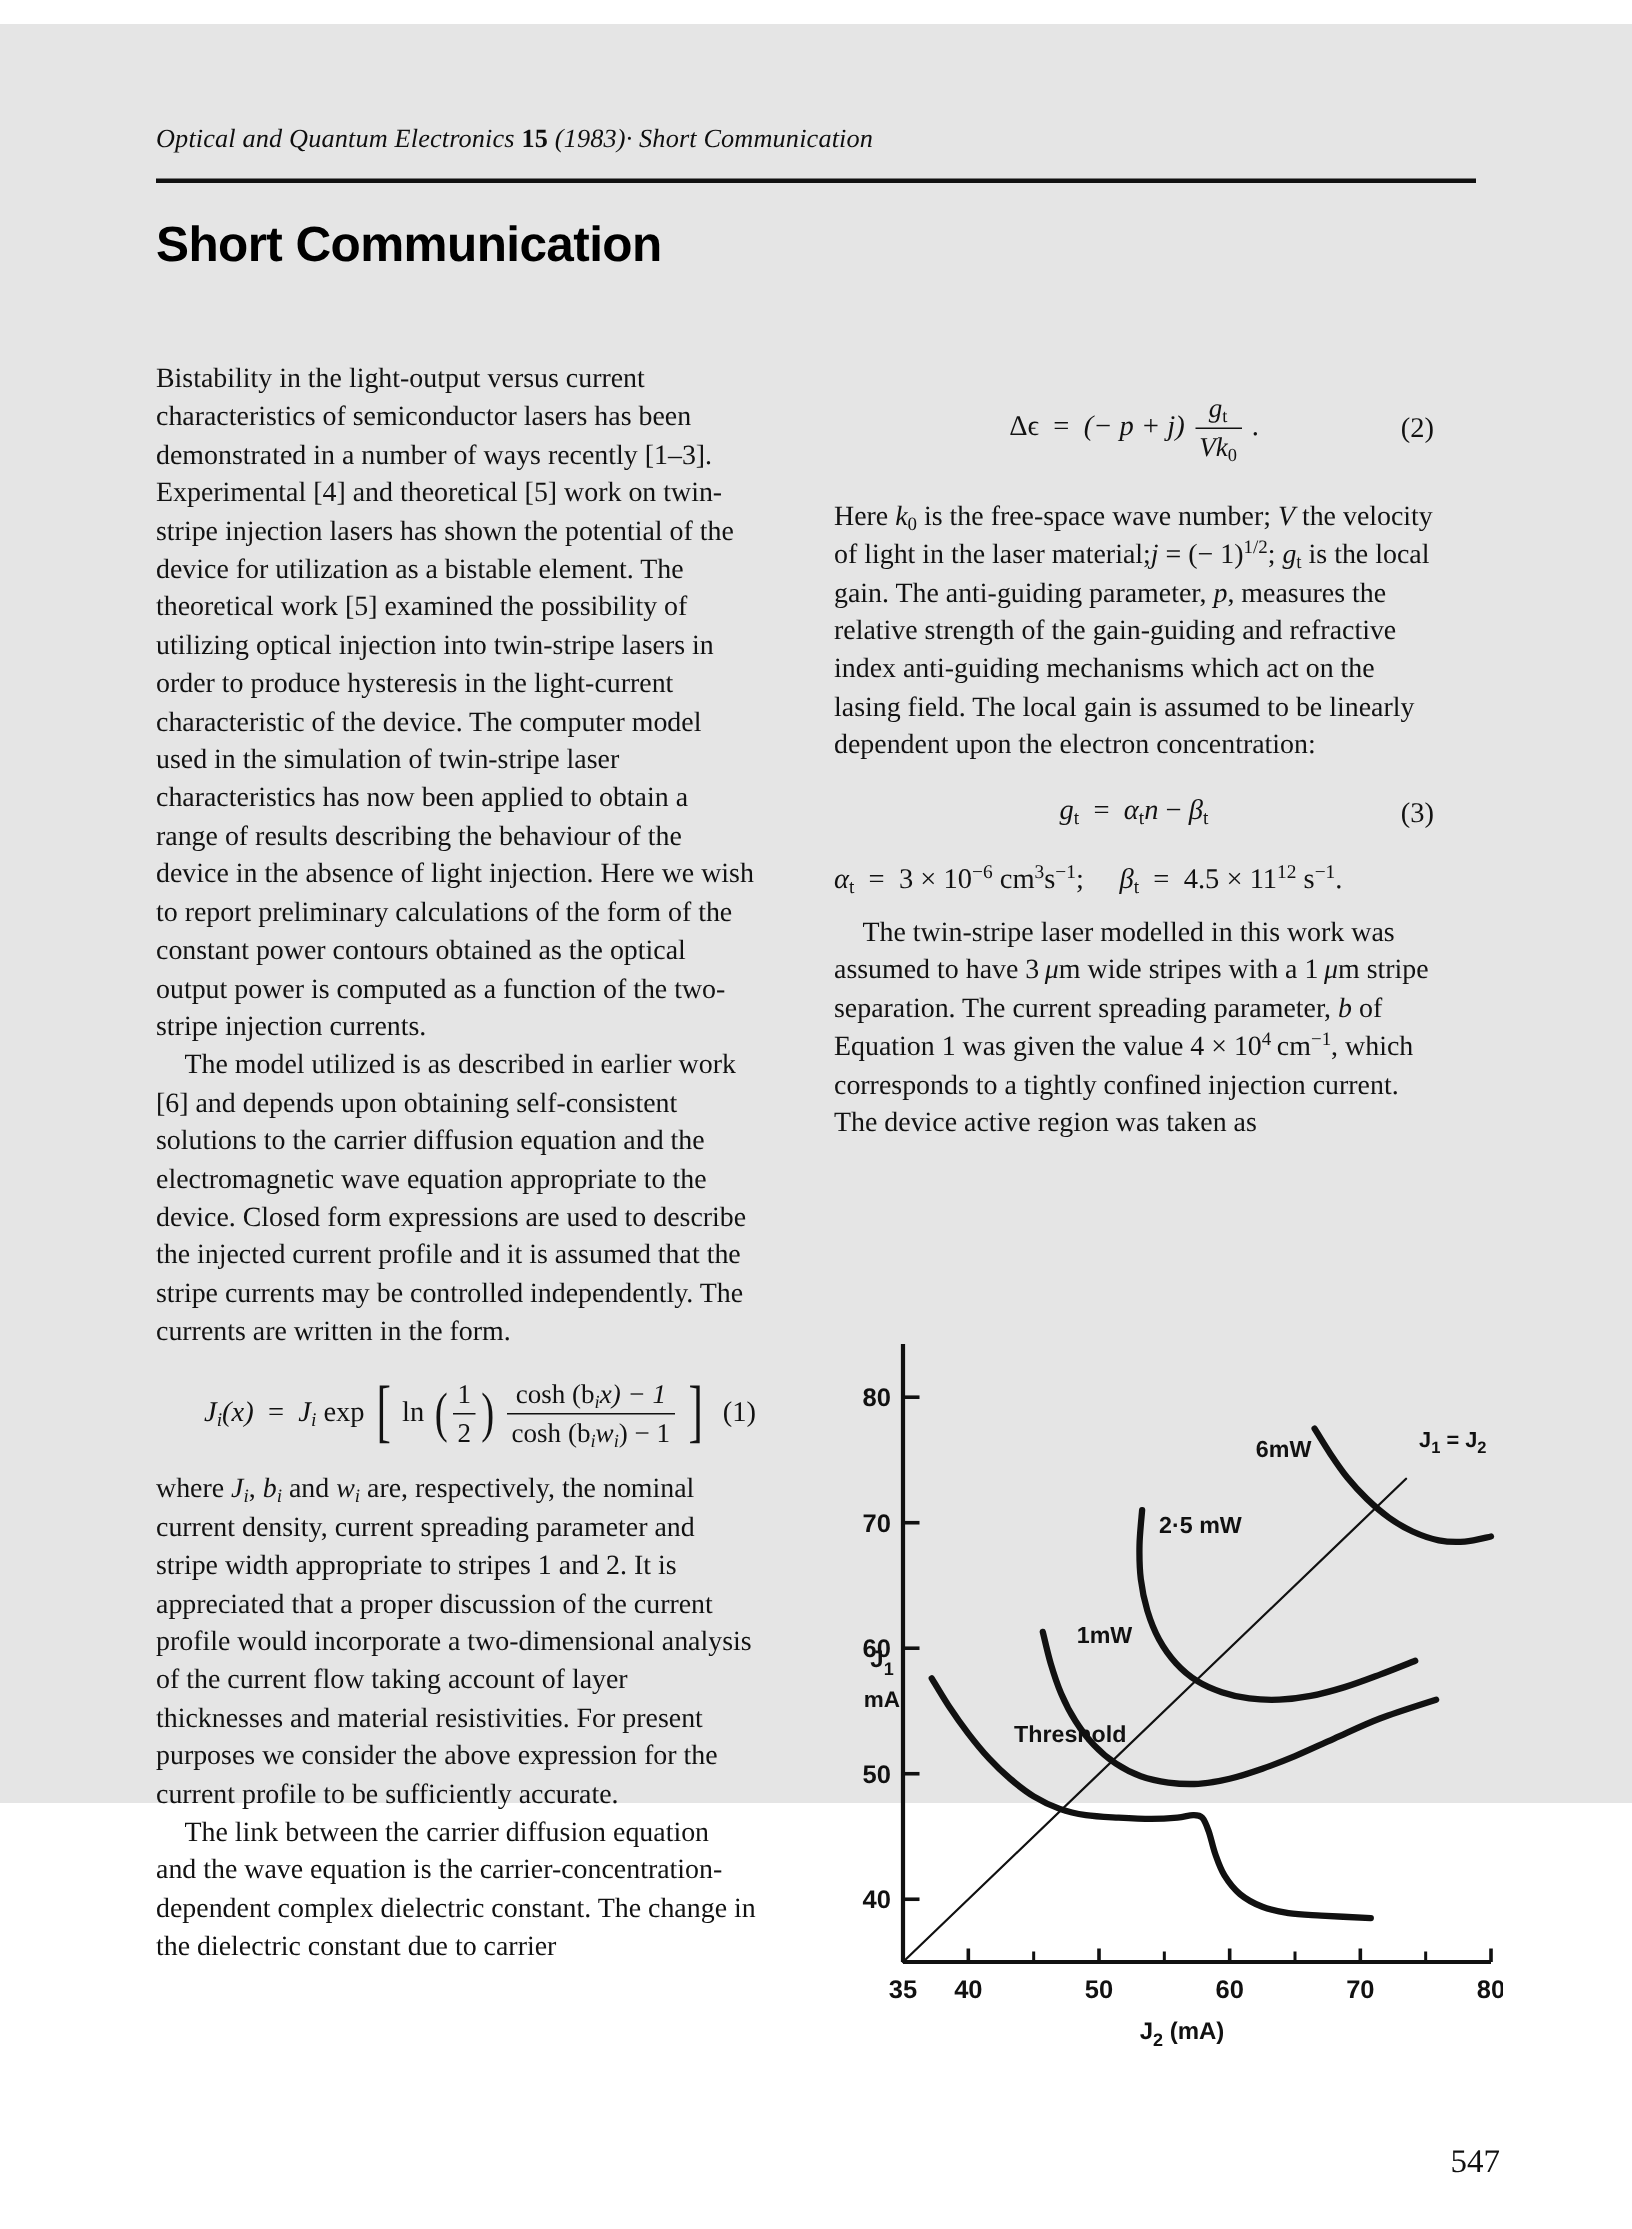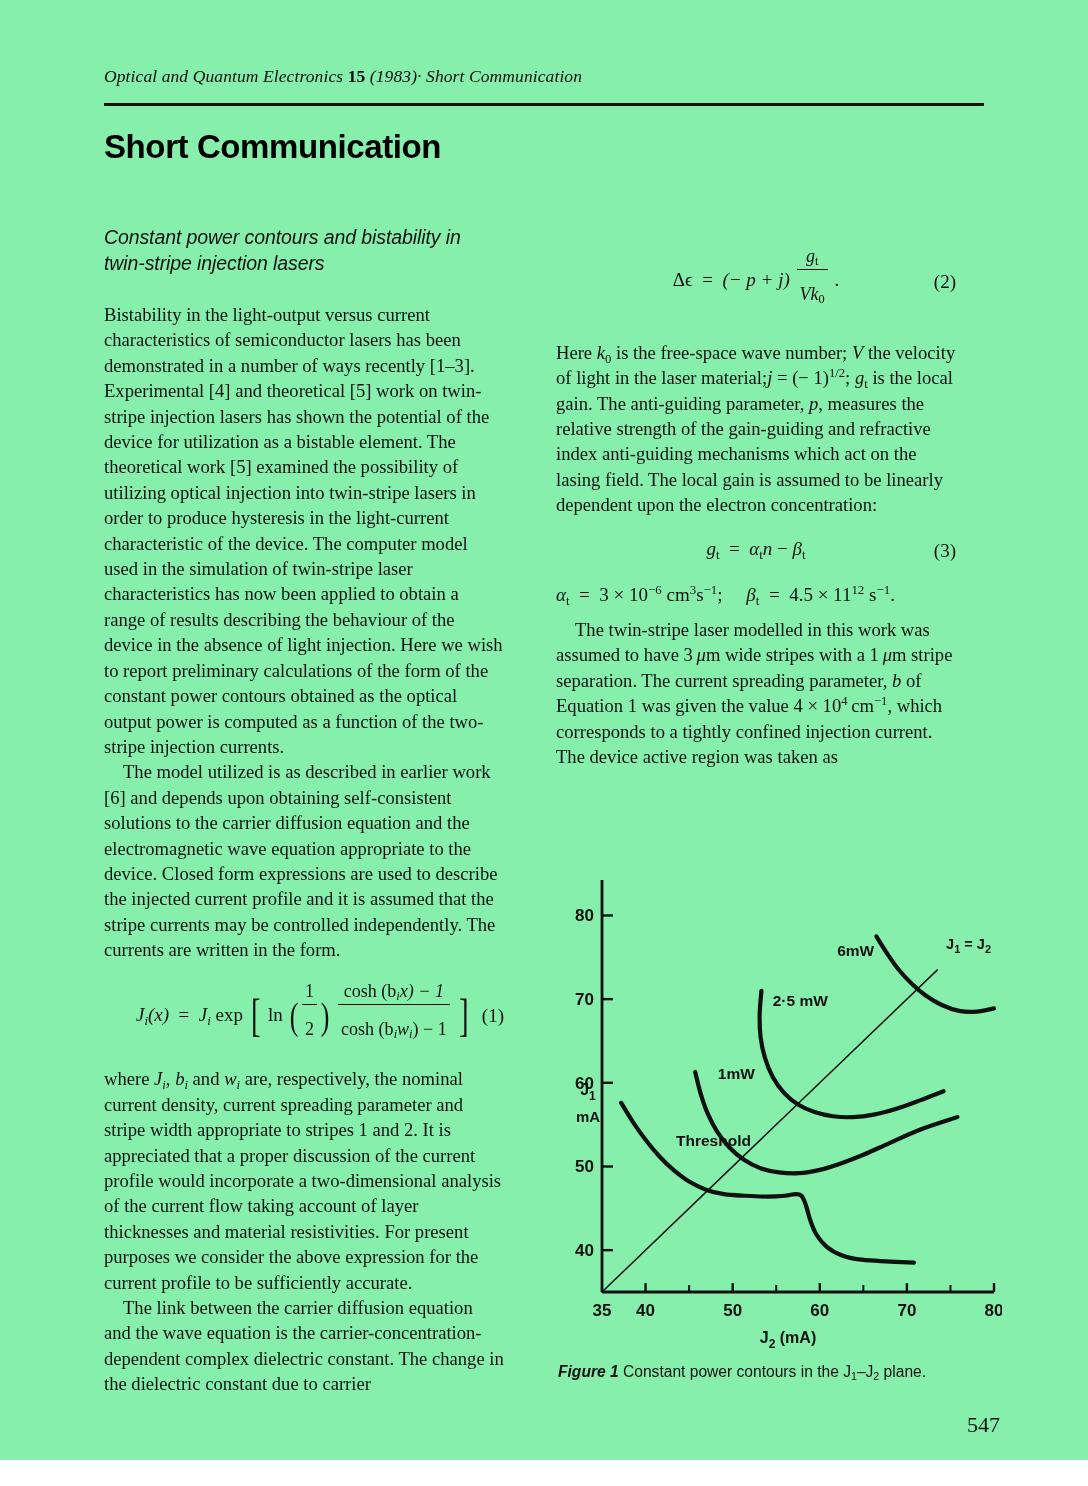--- a/index.html
+++ b/index.html
@@ -12,24 +12,24 @@
     width: 1088px;
     height: 1486px;
     position: relative;
     font-family: "Liberation Serif", serif;
     color: #111111;
     overflow: hidden;
   }
 
   .page {
     position: absolute;
-    left: 0; top: 0;
+    left: 0; top: 16px;
     width: 1088px;
-    height: 1460px;
-    background: #86efac;
+    height: 1186px;
+    background: #e5e5e5;
   }
 
   
   .runhead {
     position: absolute;
     left: 104px;
     top: 66px;
     width: 800px;
     font-family: "Liberation Serif", serif;
     font-style: italic;
@@ -118,21 +118,21 @@
   }
 
   .frac {
     display: inline-block;
     vertical-align: middle;
     text-align: center;
     font-size: 0.95em;
     margin: 0 2px;
   }
   .frac .num { display: block; padding: 0 3px; }
-  .frac .den { display: block; border-top: 1.3px solid #111; padding: 12px 3px; }
+  .frac .den { display: block; border-top: 1.3px solid #111; padding: 0 3px; }
 
   .bigbr {
     display: inline-block;
     font-size: 2.45em;
     vertical-align: middle;
     font-weight: 300;
     transform: scaleX(0.62);
     line-height: 0.75;
   }
   .paren {
@@ -206,21 +206,20 @@
     <span class="vol">15</span>
     <span>(1983)</span><span>·</span>
     <span>Short Communication</span>
   </div>
   <div class="rule"></div>
 
   <div class="doc-title">Short Communication</div>
 
   <div class="col col-left">
 
-    <div class="subtitle">Constant power contours and bistability in twin-stripe injection lasers</div>
 
     <p class="para">Bistability in the light-output versus current characteristics of semiconductor lasers has been demonstrated in a number of ways recently [1–3]. Experimental [4] and theoretical [5] work on twin-stripe injection lasers has shown the potential of the device for utilization as a bistable element. The theoretical work [5] examined the possibility of utilizing optical injection into twin-stripe lasers in order to produce hysteresis in the light-current characteristic of the device. The computer model used in the simulation of twin-stripe laser characteristics has now been applied to obtain a range of results describing the behaviour of the device in the absence of light injection. Here we wish to report preliminary calculations of the form of the constant power contours obtained as the optical output power is computed as a function of the two-stripe injection currents.</p>
 
     <p class="para">The model utilized is as described in earlier work [6] and depends upon obtaining self-consistent solutions to the carrier diffusion equation and the electromagnetic wave equation appropriate to the device. Closed form expressions are used to describe the injected current profile and it is assumed that the stripe currents may be controlled independently. The currents are written in the form.</p>
 
     <div class="eq" style="margin-top:16px;margin-bottom:12px;">
       <span class="eqbody">
         <i class="ser">J</i><sub><i>i</i></sub><i>(x)</i>
         &nbsp;<span>=</span>&nbsp;
         <i class="ser">J</i><sub><i>i</i></sub>
@@ -332,20 +331,17 @@
           <text x="32" y="223.3673469387755" text-anchor="middle" font-family="&quot;Liberation Sans&quot;, sans-serif" font-size="16" font-weight="bold" fill="#111"><tspan>J</tspan><tspan dy="5" font-size="12">1</tspan></text>
           <text x="32" y="250.14285714285717" text-anchor="middle" font-family="&quot;Liberation Sans&quot;, sans-serif" font-size="15" font-weight="bold" fill="#111">mA</text>
           <text x="120.04444444444444" y="273.57142857142856" font-family="&quot;Liberation Sans&quot;, sans-serif" font-size="15.5" font-weight="bold" fill="#111">Threshold</text>
           <text x="161.85777777777776" y="207.46938775510205" font-family="&quot;Liberation Sans&quot;, sans-serif" font-size="15.5" font-weight="bold" fill="#111">1mW</text>
           <text x="216.73777777777778" y="133.83673469387753" font-family="&quot;Liberation Sans&quot;, sans-serif" font-size="15.5" font-weight="bold" fill="#111">2·5 mW</text>
           <text x="281.2" y="83.63265306122446" font-family="&quot;Liberation Sans&quot;, sans-serif" font-size="15.5" font-weight="bold" fill="#111">6mW</text>
           <text x="390.0888888888889" y="76.93877551020404" font-family="&quot;Liberation Sans&quot;, sans-serif" font-size="14.5" font-weight="bold" fill="#111"><tspan>J</tspan><tspan dy="4" font-size="11">1</tspan><tspan dy="-4"> = J</tspan><tspan dy="4" font-size="11">2</tspan></text>
         </g>
     </svg>
 
-    <div class="fig-caption">
-      <span class="figlabel">Figure 1</span><span> Constant power contours in the J</span><sub>1</sub><span>–J</span><sub>2</sub><span> plane.</span>
-    </div>
   </div>
 
   <div class="page-number">547</div>
 
 </div>
 
 </body></html>

